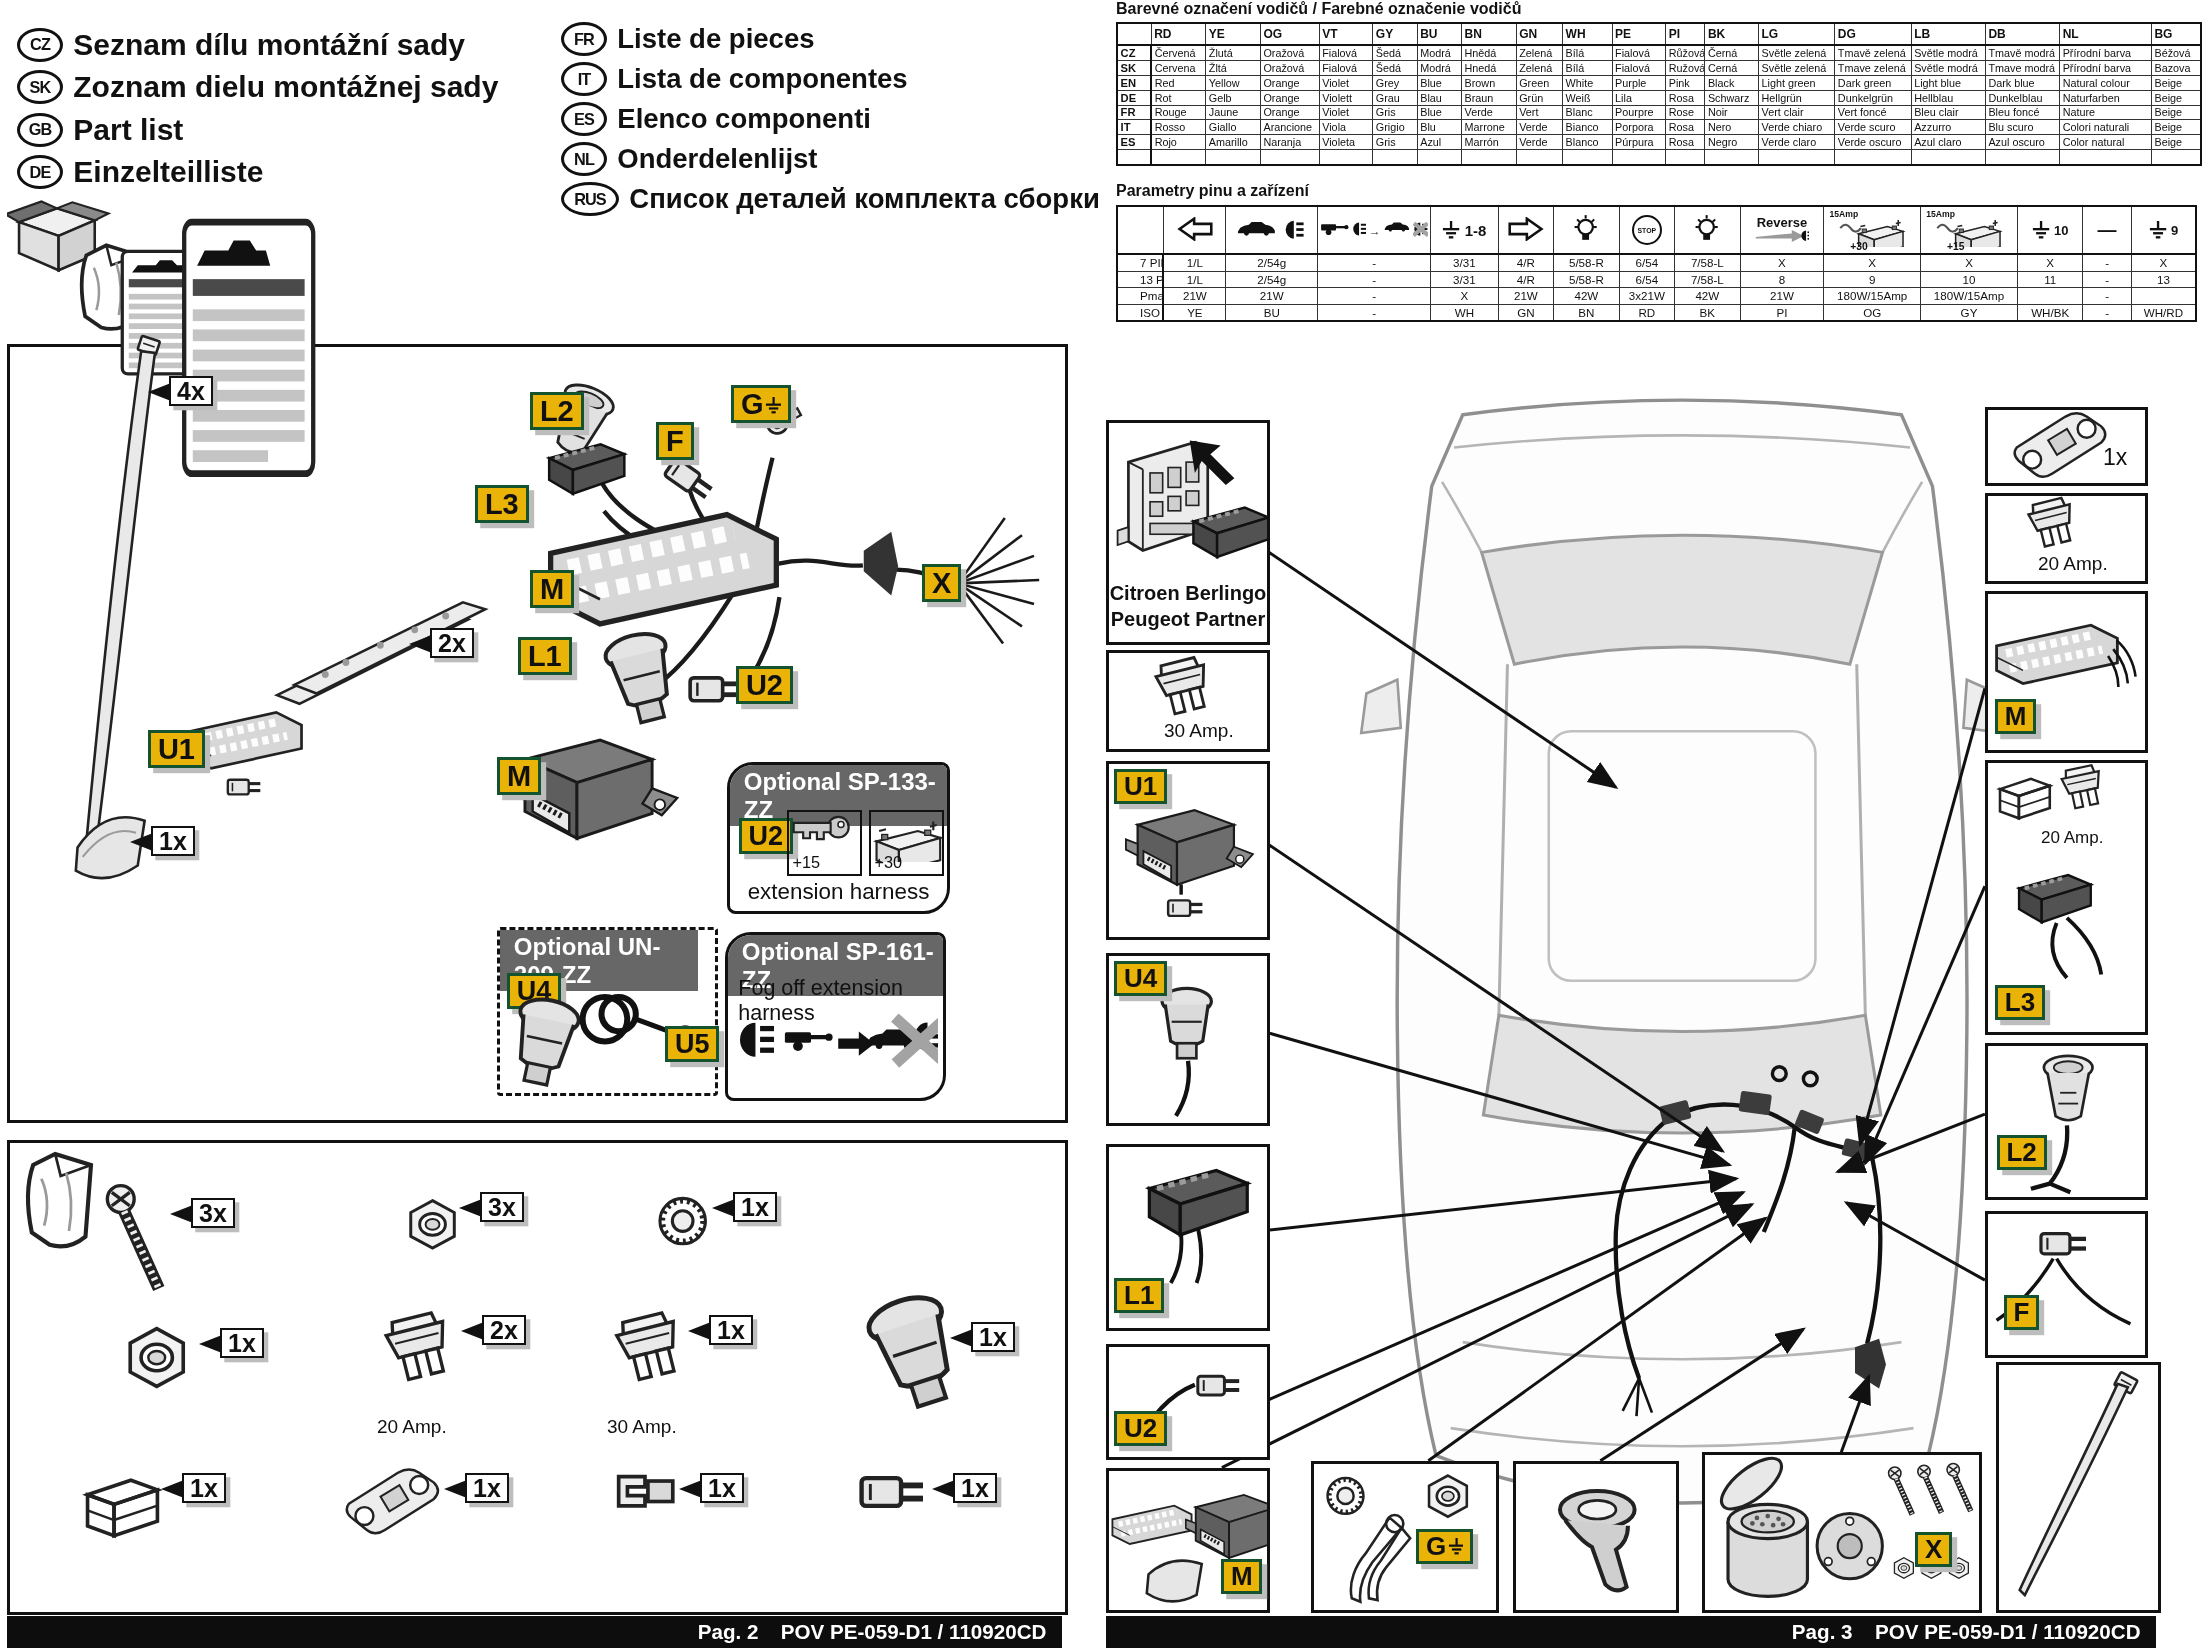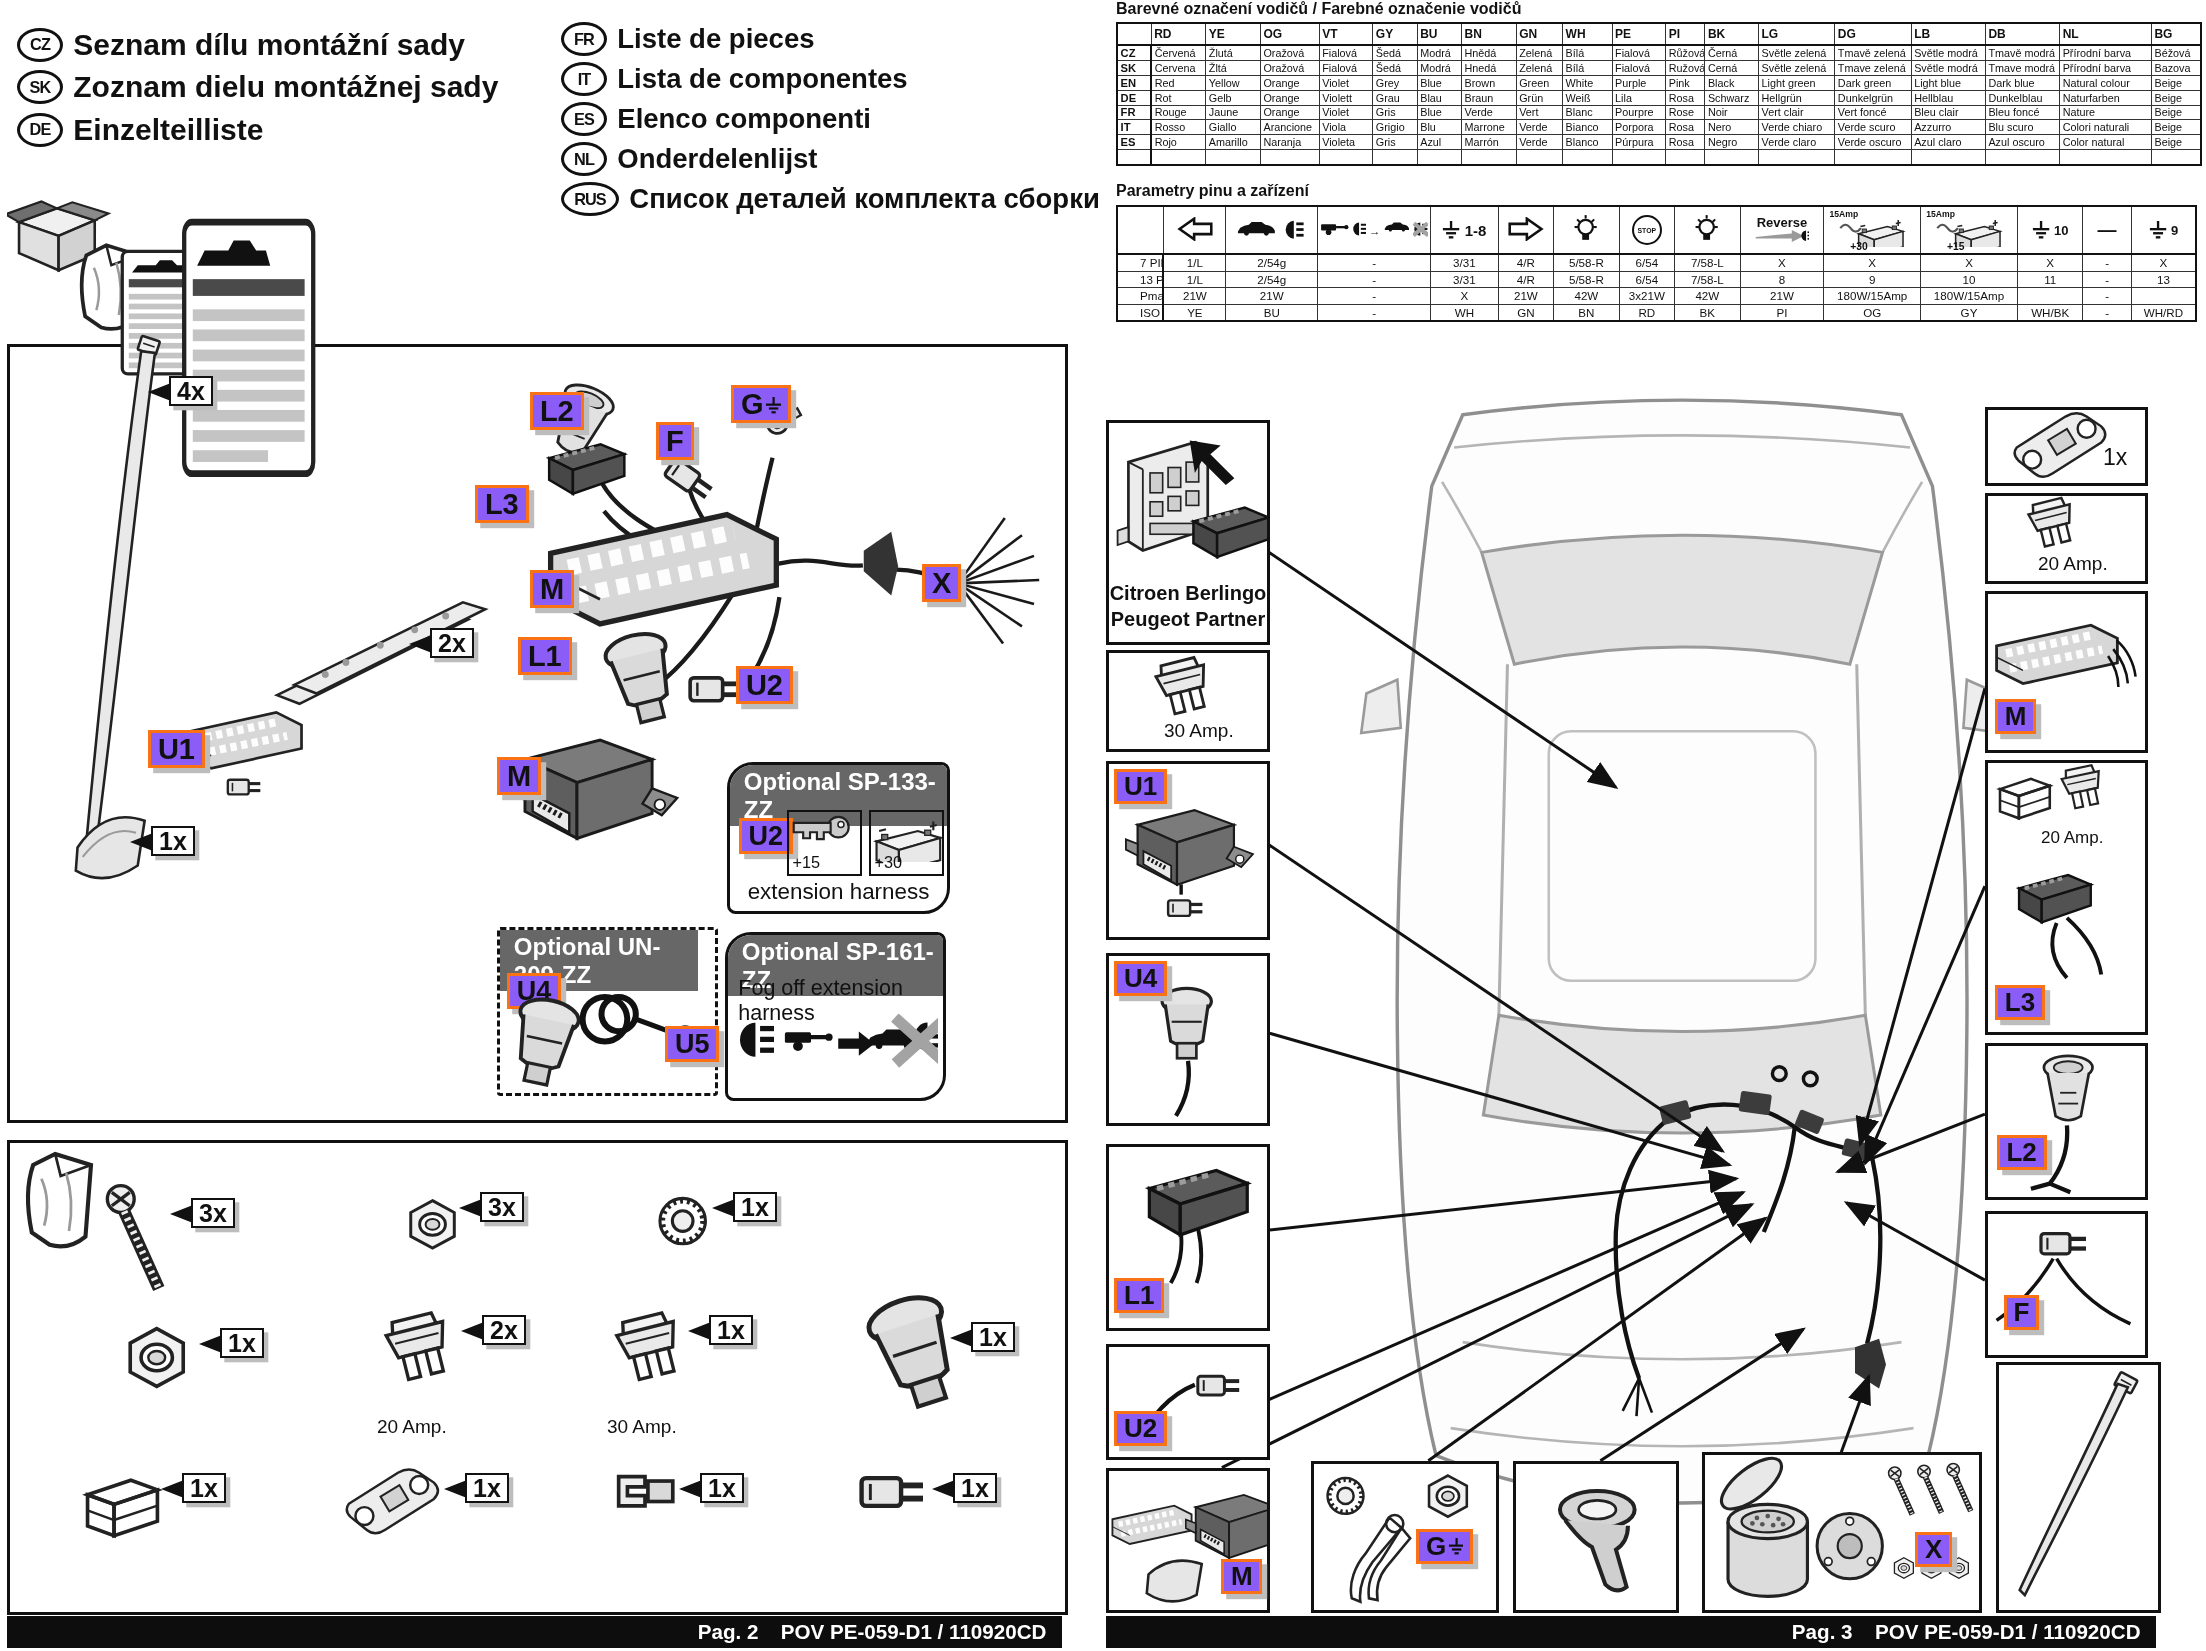--- a/index.html
+++ b/index.html
@@ -10,21 +10,21 @@
   .tl-row{display:flex;align-items:center;font-weight:700;margin-bottom:8.6px;white-space:nowrap}
   .badge{width:40px;height:28px;border:3px solid #111;border-radius:50%;display:flex;align-items:center;
          justify-content:center;font-size:16.3px;font-weight:700;flex:none;margin-right:10.3px;letter-spacing:-0.9px}
   .badge.wide{width:52px}
   
   .pbox{position:absolute;border:3.4px solid #111;background:#fff}
   .optbox{position:absolute;border:3px solid #111;border-radius:26px 8.6px 26px 8.6px;background:#fff;overflow:hidden}
   .optbox.dashed{border:3.4px dashed #111;border-radius:3.4px;overflow:visible}
   .opthdr{background:#676767;color:#fff;font-weight:700;font-size:24px;padding:2.6px 0 2.6px 13.8px}
   
-  .chip{position:absolute;border:3px solid #f97316;background:#8b5cf6;font-weight:700;font-size:29px;line-height:1.05;
+  .chip{position:absolute;border:3px solid #14532d;background:#eab308;font-weight:700;font-size:29px;line-height:1.05;
         padding:0.9px 6.9px;box-shadow:5.2px 5.2px 0 #bdbdbd;white-space:nowrap}
   .qty{position:absolute;border:2.6px solid #111;background:#fff;font-weight:700;font-size:25px;line-height:1.05;
        padding:0 6px;box-shadow:4.3px 4.3px 0 #bdbdbd;white-space:nowrap}
   .qty::before{content:"";position:absolute;left:-23px;top:55%;transform:translateY(-50%);
        border-top:9.5px solid transparent;border-bottom:9.5px solid transparent;border-right:23px solid #111}
   .cap{position:absolute;font-size:19px;white-space:nowrap}
   .plain{position:absolute;font-size:23px;font-weight:400;white-space:nowrap}
   
   .ttl{position:absolute;font-weight:700;font-size:16px;white-space:nowrap}
   table{border-collapse:collapse;table-layout:fixed;background:#fff}
@@ -271,20 +271,24 @@
 </svg>
 
 <div class="abs" style="left:17px;top:27.5px">
   <div class="tl-row" style="font-size:30px">
         <span class="badge">CZ</span>
         <span>Seznam dílu montážní sady</span>
       </div>
   <div class="tl-row" style="font-size:30px">
         <span class="badge">SK</span>
         <span>Zoznam dielu montážnej sady</span>
+      </div>
+  <div class="tl-row" style="font-size:30px">
+        <span class="badge">GB</span>
+        <span>Part list</span>
       </div>
   <div class="tl-row" style="font-size:30px">
         <span class="badge">DE</span>
         <span>Einzelteilliste</span>
       </div>
 </div>
 <div class="abs" style="left:561px;top:22.4px">
   <div class="tl-row" style="font-size:27.5px;margin-bottom:6px">
         <span class="badge">FR</span>
         <span>Liste de pieces</span>

